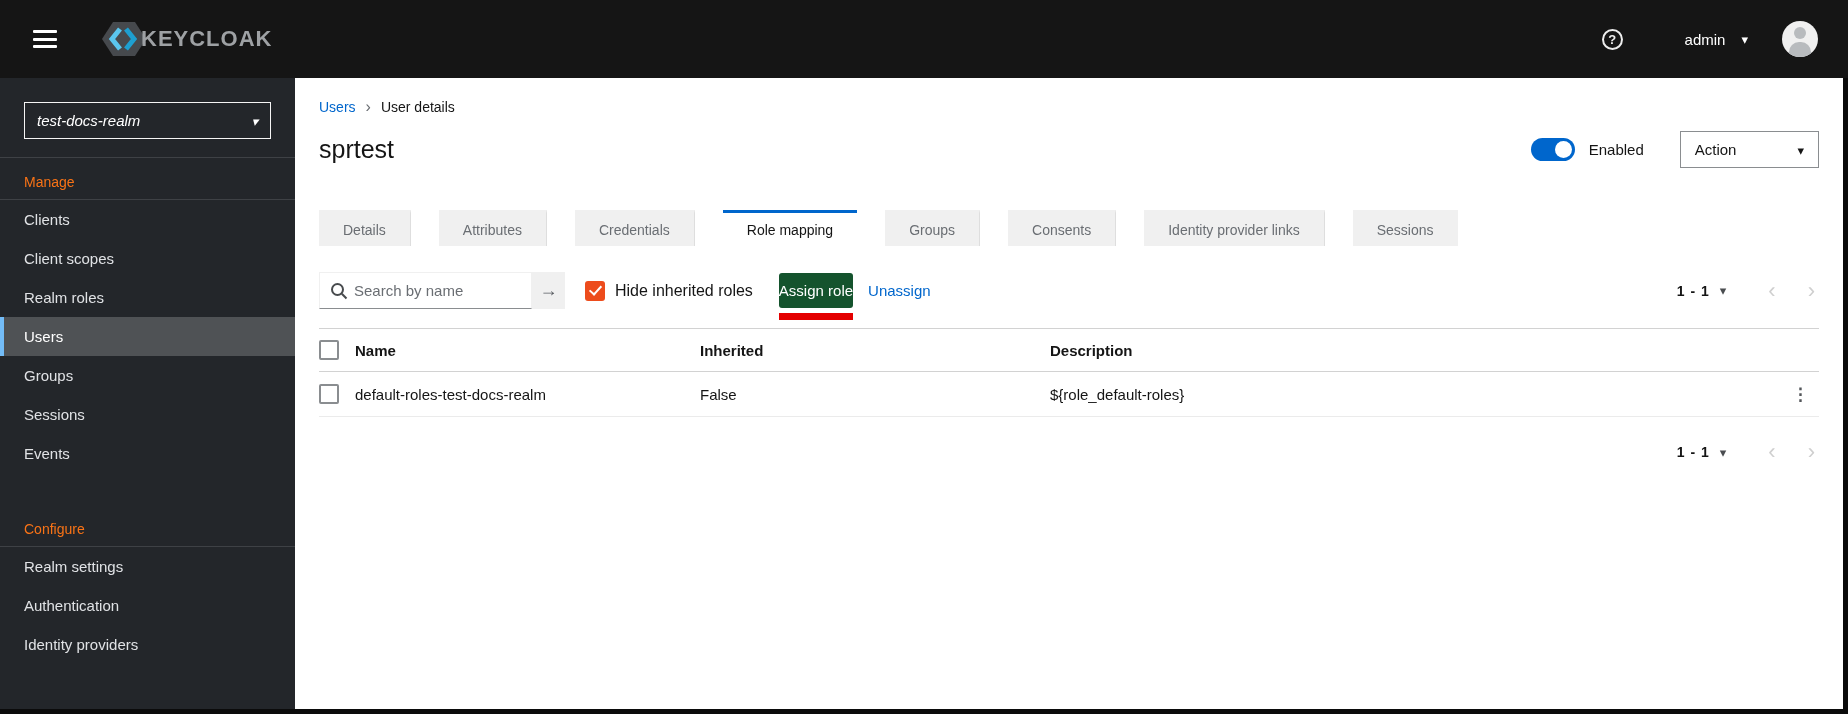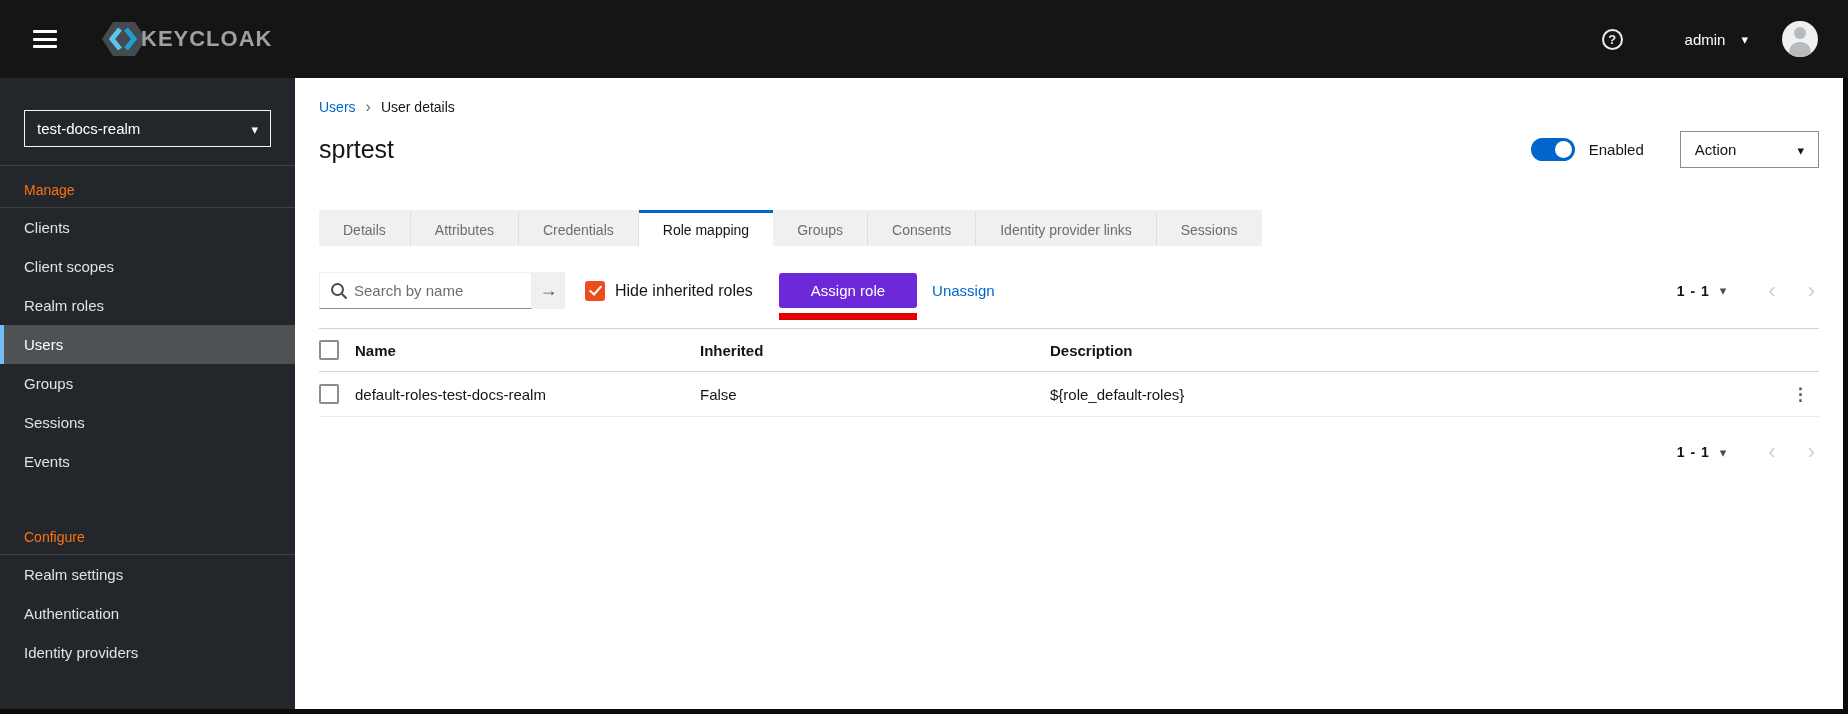--- a/index.html
+++ b/index.html
@@ -30,21 +30,21 @@
   .user-menu .caret { color:#ffffff; margin-left:16px; }
   .avatar { width:36px; height:36px; border-radius:50%; background:#f0f0f0; margin-left:34px; position:relative; overflow:hidden; cursor:pointer; }
   .avatar::before { content:""; position:absolute; top:6px; left:12px; width:12px; height:12px; border-radius:50%; background:#b8bbbe; }
   .avatar::after { content:""; position:absolute; top:21px; left:7px; width:22px; height:16px; border-radius:10px 10px 0 0; background:#b8bbbe; }
 
   
   .sidebar {
     position:absolute; top:78px; left:0; width:295px; height:631px;
     background:#23262a; color:#e0e2e5; overflow:hidden;
   }
-  .realm-block { padding:32px 24px 18px 24px; border-bottom:1px solid #3e4145; }
+  .realm-block { padding:24px 24px 18px 24px; border-bottom:1px solid #3e4145;font-style:italic; }
   .realm-selector { border:1px solid #f5f5f5; height:37px; display:flex; align-items:center; padding:0 12px; cursor:pointer; }
   .realm-name { font-size:15px; color:#ffffff; flex:1; }
   .realm-selector .caret { color:#ffffff; }
   .nav-section-label { font-size:14px; color:#f97316; padding:16px 24px 9px 24px; border-bottom:1px solid #3e4145; }
   .nav-item { font-size:15px; color:#e0e2e5; padding:11px 24px; cursor:pointer; }
   .nav-item.selected { background:#4f5255; color:#ffffff; box-shadow:inset 4px 0 0 0 #73bcf7; }
   .nav-gap { height:32px; }
 
   
   .main {
@@ -60,40 +60,40 @@
   .page-header { display:flex; align-items:center; margin-top:14px; height:38px; }
   .page-title { font-size:25px; font-weight:500; color:#151515; }
   .header-controls { margin-left:auto; display:flex; align-items:center; }
   .toggle { width:44px; height:23px; border-radius:12px; background:#0066cc; position:relative; cursor:pointer; }
   .toggle::after { content:""; position:absolute; top:3px; right:3px; width:17px; height:17px; border-radius:50%; background:#ffffff; }
   .toggle-label { font-size:15px; margin-left:14px; color:#151515; }
   .action-dropdown { margin-left:36px; border:1px solid #8a8d90; background:#ffffff; height:37px; padding:0 14px; display:flex; align-items:center; font-size:15px; color:#151515; cursor:pointer;gap:47px; }
   .action-dropdown .caret { margin-left:14px; color:#151515; }
 
   
-  .tabs { display:flex; margin-top:42px; }
+  .tabs { display:flex; margin-top:42px;gap:28px; }
   .tab { background:#f0f0f0; color:#6a6e73; font-size:14px; padding:0 24px; height:36px; display:flex; align-items:center; border-right:1px solid #dedede; border-top:3px solid transparent; cursor:pointer; }
   .tab:last-child { border-right:none; }
   .tab.active { background:#ffffff; color:#151515; border-top:3px solid #0066cc; border-right:none; }
 
   
   .toolbar { display:flex; align-items:center; margin-top:26px; position:relative; }
   .search-group { display:flex; }
   .search-box { position:relative; width:213px; height:37px; border:1px solid #f0f0f0; border-bottom:1px solid #8a8d90; background:#fff; }
   .search-box input { width:100%; height:100%; border:none; outline:none; padding:0 8px 0 34px; font-size:15px; font-family:"Liberation Sans", sans-serif; color:#151515; background:transparent; }
   .search-box input::placeholder { color:#6a6e73; opacity:1; }
   .search-icon { position:absolute; left:10px; top:9px; width:18px; height:18px; }
   .search-btn { width:33px; height:37px; background:#f0f0f0; border:1px solid #f0f0f0; display:flex; align-items:center; justify-content:center; color:#5a5e63; cursor:pointer; }
   .search-btn::after { content:"\2192"; font-size:18px; }
   .filter-check { display:flex; align-items:center; margin-left:20px; cursor:pointer; }
   .checkbox { width:20px; height:20px; border-radius:3px; background:#ed4c1c; position:relative; }
   .checkbox::after { content:""; position:absolute; left:6.5px; top:2.5px; width:5px; height:10px; border:solid #ffffff; border-width:0 2.5px 2.5px 0; transform:rotate(42deg); }
   .filter-label { font-size:16px; margin-left:10px; color:#151515; }
   .assign-wrap { position:relative; margin-left:26px; }
-  .assign-btn { background:#6d28d9; color:#ffffff; border:none; font-size:15px; font-family:"Liberation Sans", sans-serif; padding:9px 32px; border-radius:3px; cursor:pointer; }
+  .assign-btn { background:#14532d; color:#ffffff; border:none; font-size:15px; font-family:"Liberation Sans", sans-serif; padding:9px 0; border-radius:3px; cursor:pointer; }
   .red-annotation { position:absolute; left:0; right:0; bottom:-12px; height:7px; background:#e40000; }
   .unassign-btn { background:none; border:none; color:#0066cc; font-size:15px; font-family:"Liberation Sans", sans-serif; margin-left:15px; cursor:pointer; }
 
   .pagination { margin-left:auto; display:flex; align-items:center; }
   .pagination-text { font-size:14px; font-weight:700; color:#151515; letter-spacing:1px; }
   .pagination .caret { color:#4a4d50; margin-left:10px; font-size:12px; cursor:pointer; }
   .pg-chev { color:#cfcfcf; font-size:22px; line-height:1; cursor:default; }
   .pg-prev { margin-left:42px; }
   .pg-prev::after { content:"\2039"; }
   .pg-next { margin-left:32px; margin-right:4px; }

